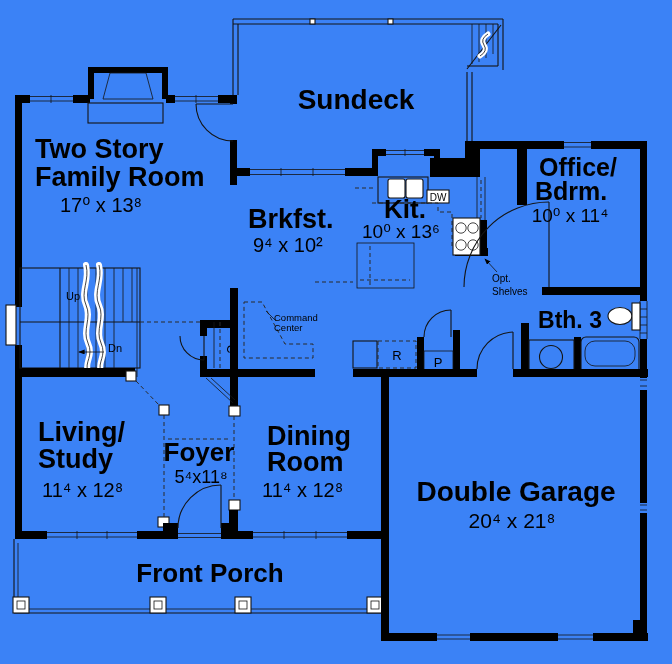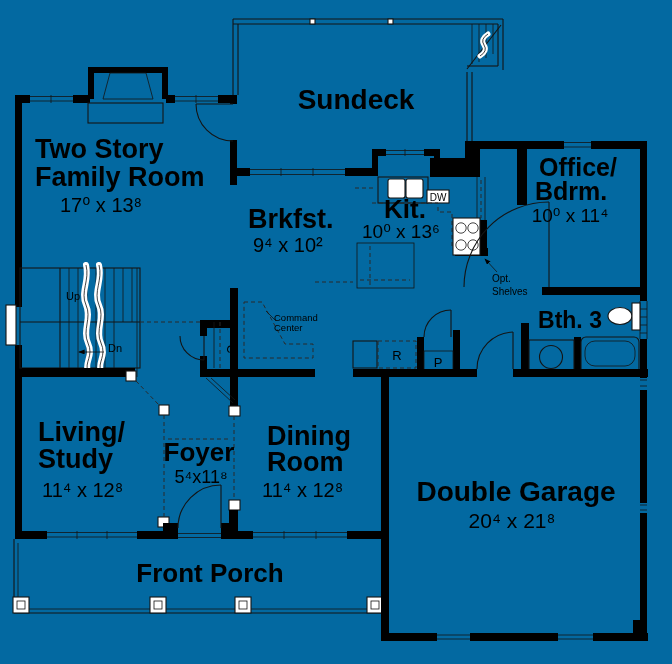--- a/index.html
+++ b/index.html
@@ -1,16 +1,16 @@
 <!DOCTYPE html>
 <html><head>
 <meta charset="utf-8">
 <style>
   html,body{margin:0;padding:0;background:#ffffff;}
-  .page{width:672px;height:664px;background:#0369a1;overflow:hidden;position:relative;}
+  .page{width:672px;height:664px;background:#3b82f6;overflow:hidden;position:relative;}
   svg{display:block;}
   .wall{fill:#000;stroke:none;}
   .ln{fill:none;stroke:#141414;stroke-width:1.1;}
   .thin{stroke-width:0.8;}
   .dash{fill:none;stroke:#2a2a2a;stroke-width:1;stroke-dasharray:4 3;}
   .fix{fill:#fff;stroke:#141414;stroke-width:1.1;}
   .wh{fill:none;stroke:#fff;stroke-width:6;stroke-linecap:round;}
   .fp{fill:none;stroke:#000;stroke-width:6;}
   text{font-family:"Liberation Sans","DejaVu Sans",sans-serif;fill:#000;}
   .lbl{font-weight:700;}

